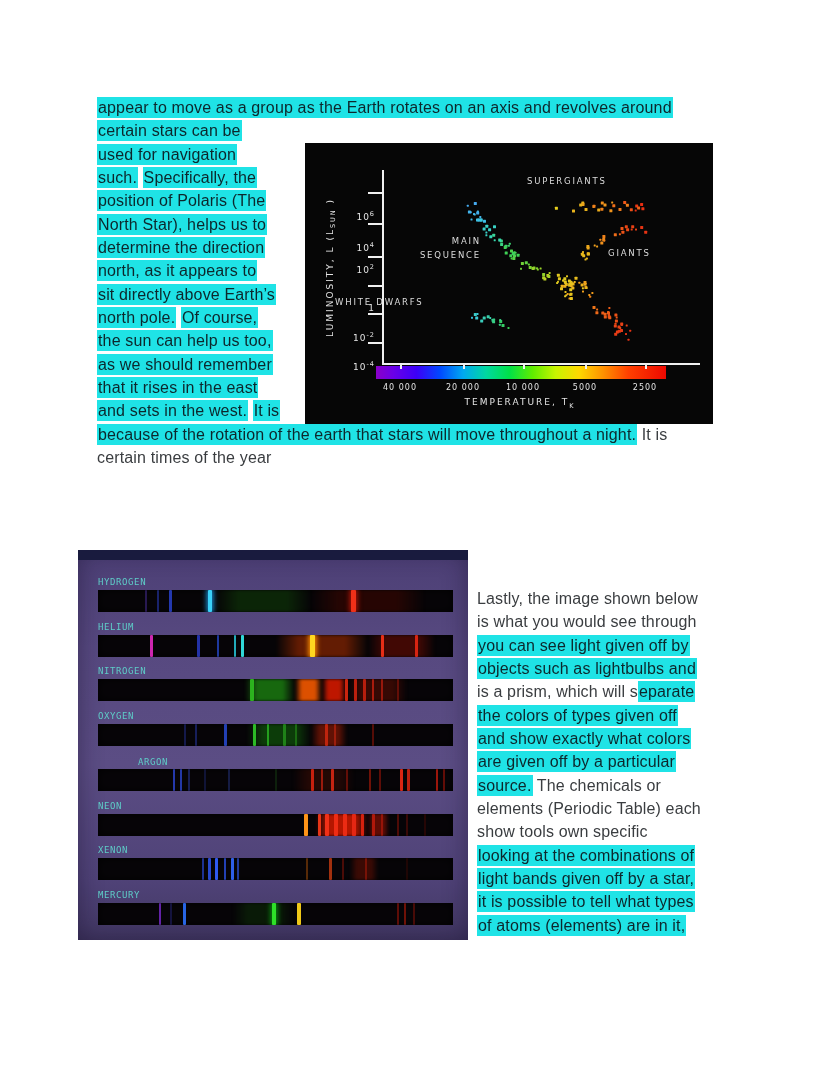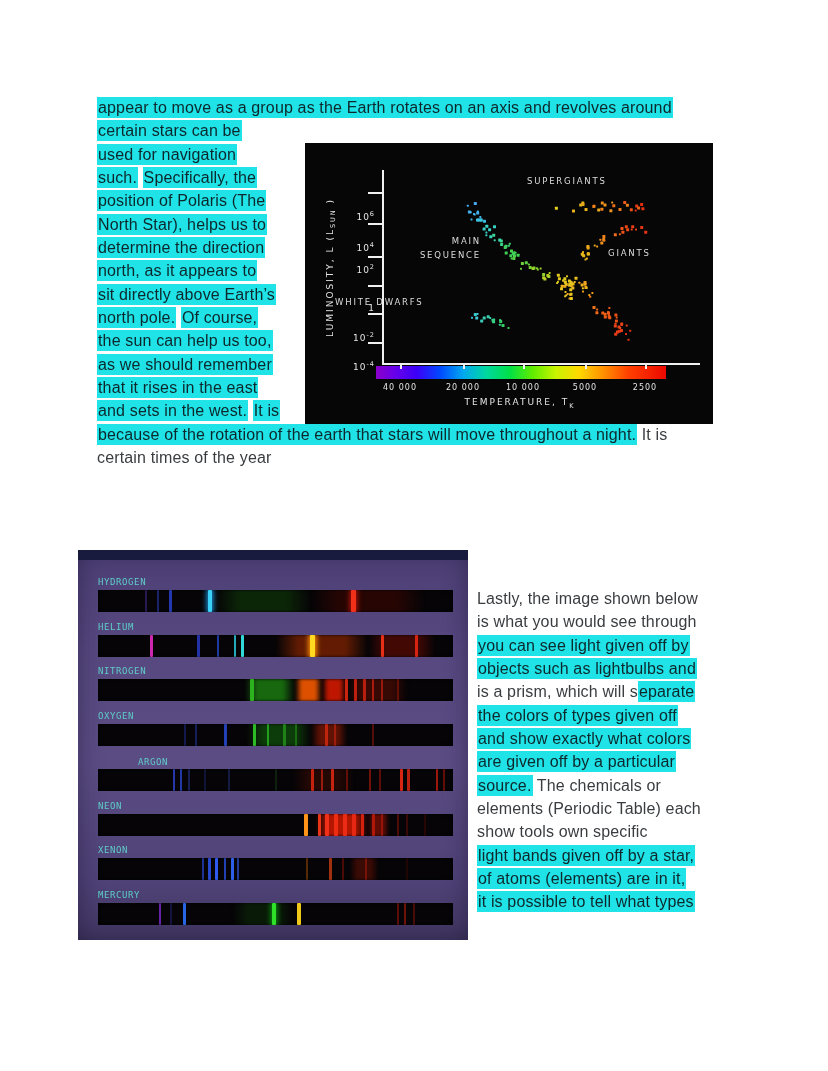--- a/index.html
+++ b/index.html
@@ -419,17 +419,18 @@
       <div class="tl"><span>is what you would see through</span></div>
       <div class="tl"><span class="hl">you can see light given off by</span></div>
       <div class="tl"><span class="hl">objects such as lightbulbs and</span></div>
       <div class="tl"><span>is a prism, which will s</span><span class="hl">eparate</span></div>
       <div class="tl"><span class="hl">the colors of types given off</span></div>
       <div class="tl"><span class="hl">and show exactly what colors</span></div>
       <div class="tl"><span class="hl">are given off by a particular</span></div>
       <div class="tl"><span class="hl">source.</span><span> The chemicals or</span></div>
       <div class="tl"><span>elements (Periodic Table) each</span></div>
       <div class="tl"><span>show tools own specific</span></div>
+      <div class="tl"><span class="hl">looking at the combinations of</span></div>
       <div class="tl"><span class="hl">light bands given off by a star,</span></div>
+      <div class="tl"><span class="hl">it is possible to tell what types</span></div>
       <div class="tl"><span class="hl">of atoms (elements) are in it,</span></div>
-      <div class="tl"><span class="hl">it is possible to tell what types</span></div>
     </div>
 </div>
 
 </body></html>

